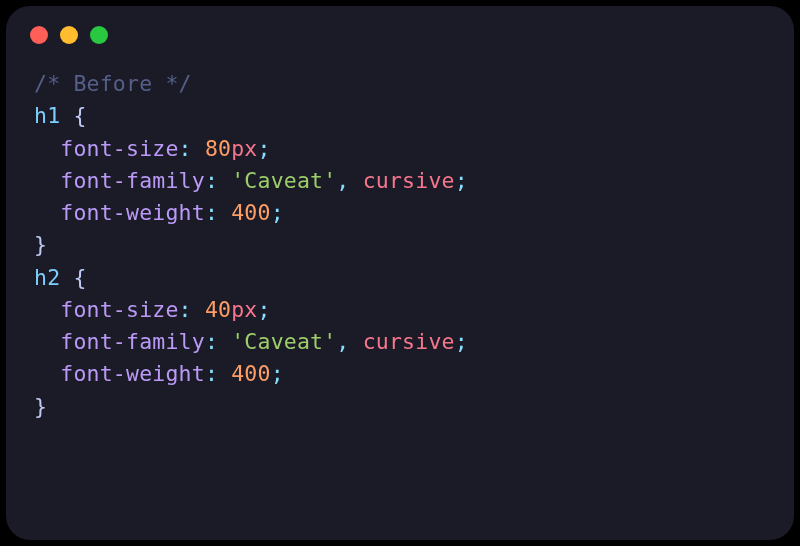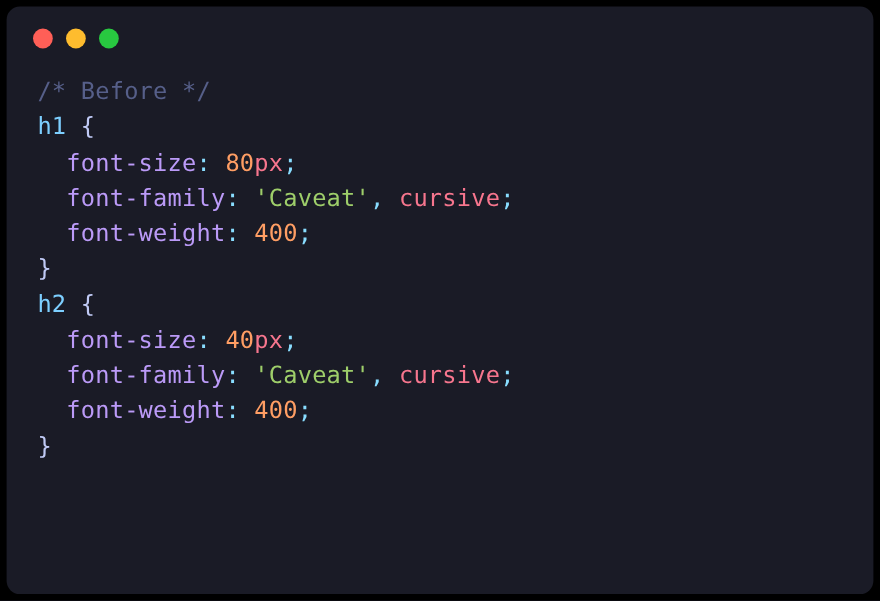--- a/index.html
+++ b/index.html
@@ -13,21 +13,21 @@
       background: #000;
       display: flex;
       align-items: center;
       justify-content: center;
       font-family: 'SF Mono', 'Monaco', 'Menlo', 'Consolas', monospace;
     }
     .window {
       width: 788px;
       height: 534px;
       background: #1a1b26;
-      border-radius: 12px;
+      border-radius: 24px;
       padding: 20px 0 0 0;
       overflow: hidden;
     }
     .titlebar {
       display: flex;
       gap: 12px;
       padding-left: 24px;
       padding-bottom: 24px;
     }
     .dot {

